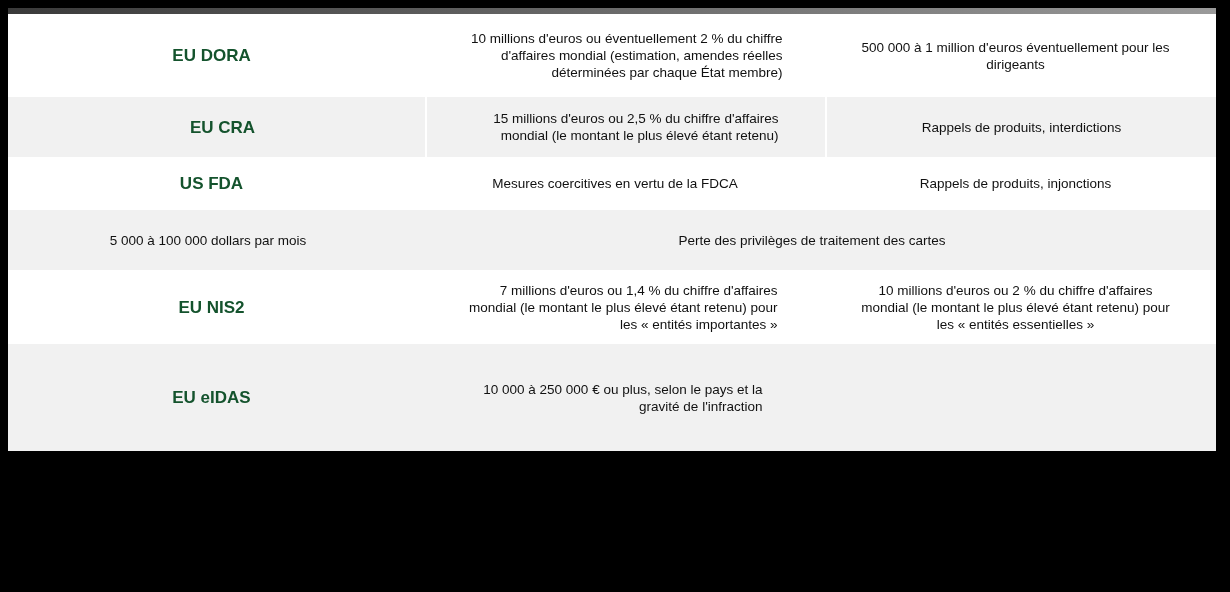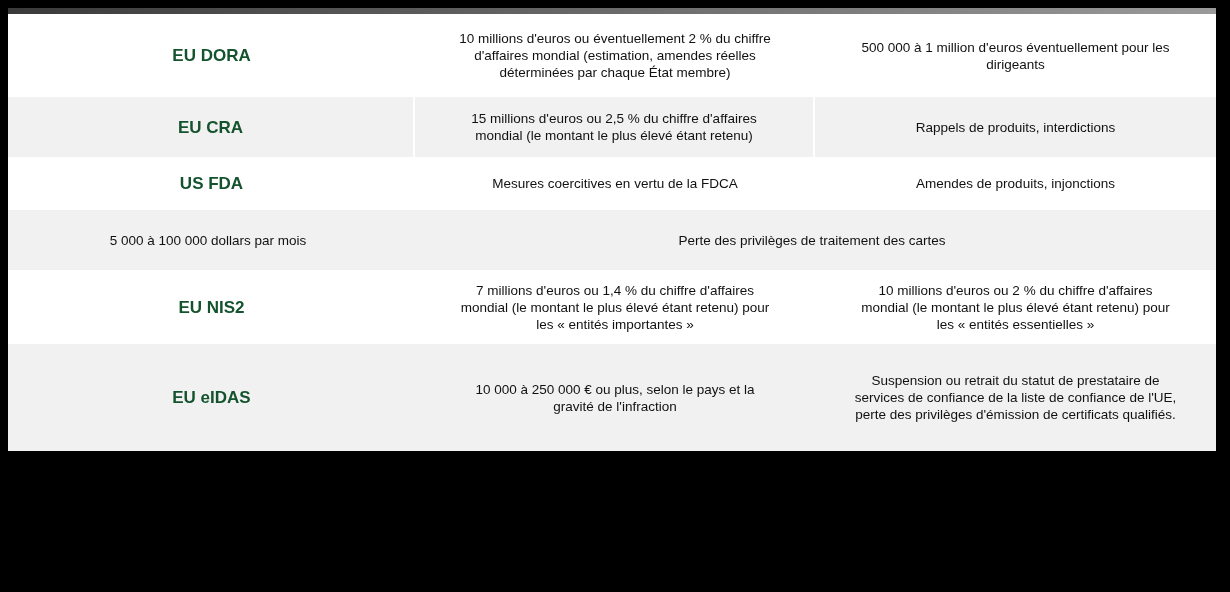--- a/index.html
+++ b/index.html
@@ -33,23 +33,23 @@
   .row { display: flex; width: 1208px; }
   .row.white { background: #ffffff; }
   .row.grey { background: #f1f1f1; }
   .cell {
     display: flex; align-items: center; justify-content: center; text-align: center;
     color: #111; font-size: 13.5px; line-height: 17px;
   }
   .cell.c1 { width: 407px; font-weight: bold; font-size: 17px; color: #14532d; }
   .cell.c2 { width: 400px; }
   .cell.c3 { flex: 1; }
-  .cell.c2 .txt { max-width: 330px; }
+  .cell.c2 .txt { max-width: 330px; text-align: right; }
   .cell.c3 .txt { max-width: 330px; }
-  .row.divided .cell.c1 { border-right: 2px solid #fff; width: 405px; }
+  .row.divided .cell.c1 { border-right: 2px solid #fff; width: 405px; padding-left: 12px; }
   .row.divided .cell.c2 { border-right: 2px solid #fff; width: 398px; }
 </style>
 </head>
 <body>
 
 <div class="shadow-bar"></div>
 <div class="shadow-left"></div>
 
 <div class="table">
 
@@ -72,21 +72,21 @@
         <div class="txt">Rappels de produits, interdictions</div>
       </div>
   </div>
 
   <div class="row white" style="height:53px">
     <div class="cell c1">US FDA</div>
     <div class="cell c2">
         <div class="txt">Mesures coercitives en vertu de la FDCA</div>
       </div>
     <div class="cell c3">
-        <div class="txt">Amendes de produits, injonctions</div>
+        <div class="txt">Rappels de produits, injonctions</div>
       </div>
   </div>
 
   <div class="row grey" style="height:60px">
     <div class="cell c2">
         <div class="txt">5 000 à 100 000 dollars par mois</div>
       </div>
     <div class="cell c3">
         <div class="txt">Perte des privilèges de traitement des cartes</div>
       </div>
@@ -100,17 +100,14 @@
     <div class="cell c3">
         <div class="txt" style="max-width:325px">10 millions d'euros ou 2 % du chiffre d'affaires mondial (le montant le plus élevé étant retenu) pour les « entités essentielles »</div>
       </div>
   </div>
 
   <div class="row grey" style="height:107px">
     <div class="cell c1">EU eIDAS</div>
     <div class="cell c2">
         <div class="txt" style="max-width:295px">10 000 à 250 000 € ou plus, selon le pays et la gravité de l'infraction</div>
       </div>
-    <div class="cell c3">
-        <div class="txt" style="max-width:330px">Suspension ou retrait du statut de prestataire de services de confiance de la liste de confiance de l'UE, perte des privilèges d'émission de certificats qualifiés.</div>
-      </div>
   </div>
 </div>
 
 </body></html>

